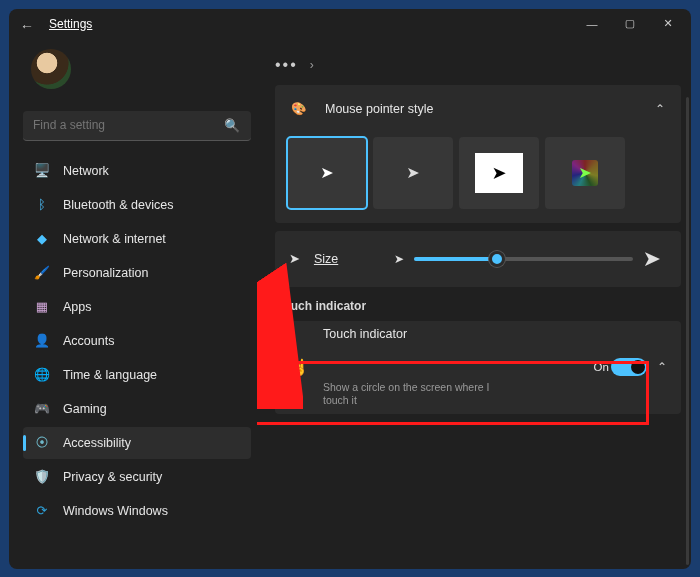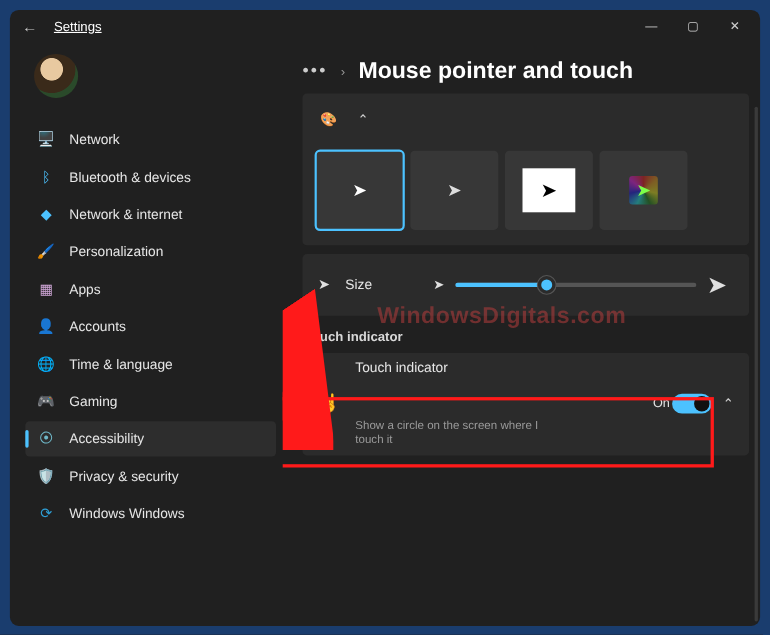--- a/index.html
+++ b/index.html
@@ -35,21 +35,21 @@
   .styles { display:flex; flex-wrap:wrap; gap:6px; padding:4px 12px 14px 12px; }
   .style-tile { width:80px; height:72px; background:#373737; border-radius:4px; display:flex; align-items:center; justify-content:center; }
   .style-tile.selected { outline:2px solid #4cc2ff; outline-offset:-1px; }
   .cursor-sm { font-size:16px; }
   .cursor-white { color:#fff; }
   .cursor-blackonwhite { background:#fff; width:48px; height:40px; display:flex; align-items:center; justify-content:center; color:#000; font-size:18px; }
   .cursor-color { color:#7dff4a; position:relative; font-size:16px; }
   .rainbow-bg { position:absolute; width:26px; height:26px; background: conic-gradient(red,orange,yellow,green,cyan,blue,magenta,red); opacity:.35; border-radius:3px; }
   .size-row { display:flex; align-items:center; height:56px; padding:0 14px; background:#2b2b2b; border-radius:4px; margin-top:8px; position:relative; }
   .size-row .sicon2 { color:#e0e0e0; font-size:13px; margin-right:14px; }
-  .size-row .slabel { color:#e6e6e6; font-size:12.5px; width:80px; }
+  .size-row .slabel { color:#e6e6e6; font-size:12.5px; width:80px;text-decoration:underline; }
   .slider-wrap { flex:1; display:flex; align-items:center; gap:10px; padding-right:6px; }
   .slider-min { color:#e0e0e0; font-size:12px; }
   .slider-max { color:#e0e0e0; font-size:22px; }
   .slider { flex:1; height:4px; background:#555; border-radius:2px; position:relative; }
   .slider .fill { position:absolute; left:0; top:0; bottom:0; width:38%; background:#4cc2ff; border-radius:2px; }
   .slider .thumb { position:absolute; left:38%; top:50%; width:16px; height:16px; background:#4cc2ff; border:3px solid #2b2b2b; border-radius:50%; transform:translate(-50%,-50%); box-shadow:0 0 0 1px #555; }
   .highlight-box { position:absolute; border:3px solid #ff1a1a; pointer-events:none; }
   .arrow { position:absolute; pointer-events:none; }
   .touch-card { background:#2b2b2b; border-radius:4px; min-height:60px; display:flex; align-items:center; padding:6px 14px; margin-top:8px; }
   .touch-card .ticon { color:#ccc; font-size:16px; width:22px; margin-right:12px; }
@@ -73,20 +73,24 @@
     <div class="title">Settings</div>
     <div class="spacer"></div>
     <div class="winbtn">—</div>
     <div class="winbtn">▢</div>
     <div class="winbtn">✕</div>
   </div>
 
   <div class="content">
     <div class="sidebar">
       <div class="avatar"></div>
+      <div class="search">
+        <input placeholder="Find a setting" style="">
+        <span class="sicon">🔍</span>
+      </div>
       <div class="navlist" id="navlist">
           <div class="navitem">
             <span class="navicon" style="color: rgb(76, 194, 255);">🖥️</span>
             <span>Network</span>
           </div>
           <div class="navitem">
             <span class="navicon" style="color: rgb(76, 194, 255);">ᛒ</span>
             <span>Bluetooth &amp; devices</span>
           </div>
           <div class="navitem">
@@ -127,27 +131,27 @@
           </div>
         </div>
     </div>
 
     <div class="main">
       <div class="scrollbar"></div>
 
       <div class="breadcrumbs">
         <span class="dots">•••</span>
         <span class="chev">›</span>
-        <span class="pagetitle">Mouse pointer and touch</span>
       </div>
 
 
       <div class="card">
         <div class="card-head">
           <span class="cicon">🎨</span>
+          <span class="clabel">Mouse pointer style</span>
           <span class="chevup">⌃</span>
         </div>
         <div class="styles">
           <div class="style-tile selected">
               <span class="cursor-sm cursor-white">➤</span>
             </div>
           <div class="style-tile">
               <span class="cursor-sm" style="color:#ddd">➤</span>
             </div>
           <div class="style-tile">
@@ -179,21 +183,20 @@
         <span class="ticon">☝️</span>
         <div class="ttext">
           <div class="ttitle">Touch indicator</div>
           <div class="tdesc">Show a circle on the screen where I touch it</div>
         </div>
         <span class="onlabel">On</span>
         <div class="toggle"></div>
         <span class="chevup2">⌃</span>
       </div>
 
-      <div class="watermark"><span>WindowsDigitals.com</span></div>
 
       <div class="highlight-box" style="left:-6px; top:322px; width:398px; height:64px;"></div>
       <svg class="arrow" style="left:-74px; top:210px;" width="120" height="160">
         <defs>
             <marker id="ah" markerWidth="12" markerHeight="12" refX="6" refY="6" orient="auto">
               <path d="M0,0 L12,6 L0,12 Z" fill="#ff1a1a"></path>
             </marker>
           </defs>
         <path d="M20,10 Q40,70 80,130" stroke="#ff1a1a" stroke-width="14" fill="none" marker-end="url(#ah)"></path>
       </svg>

